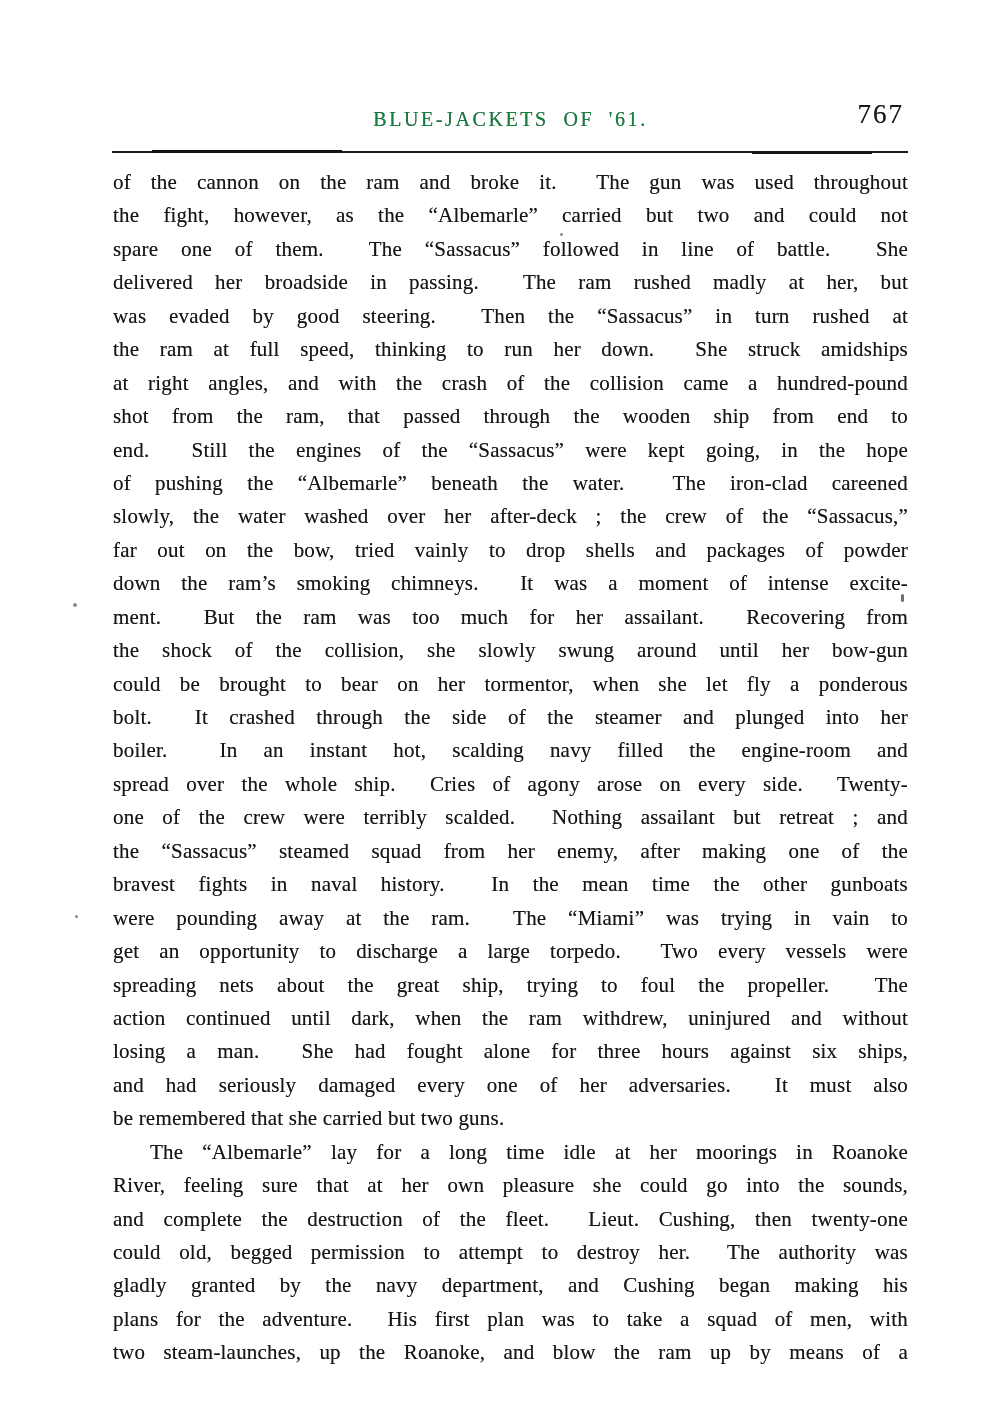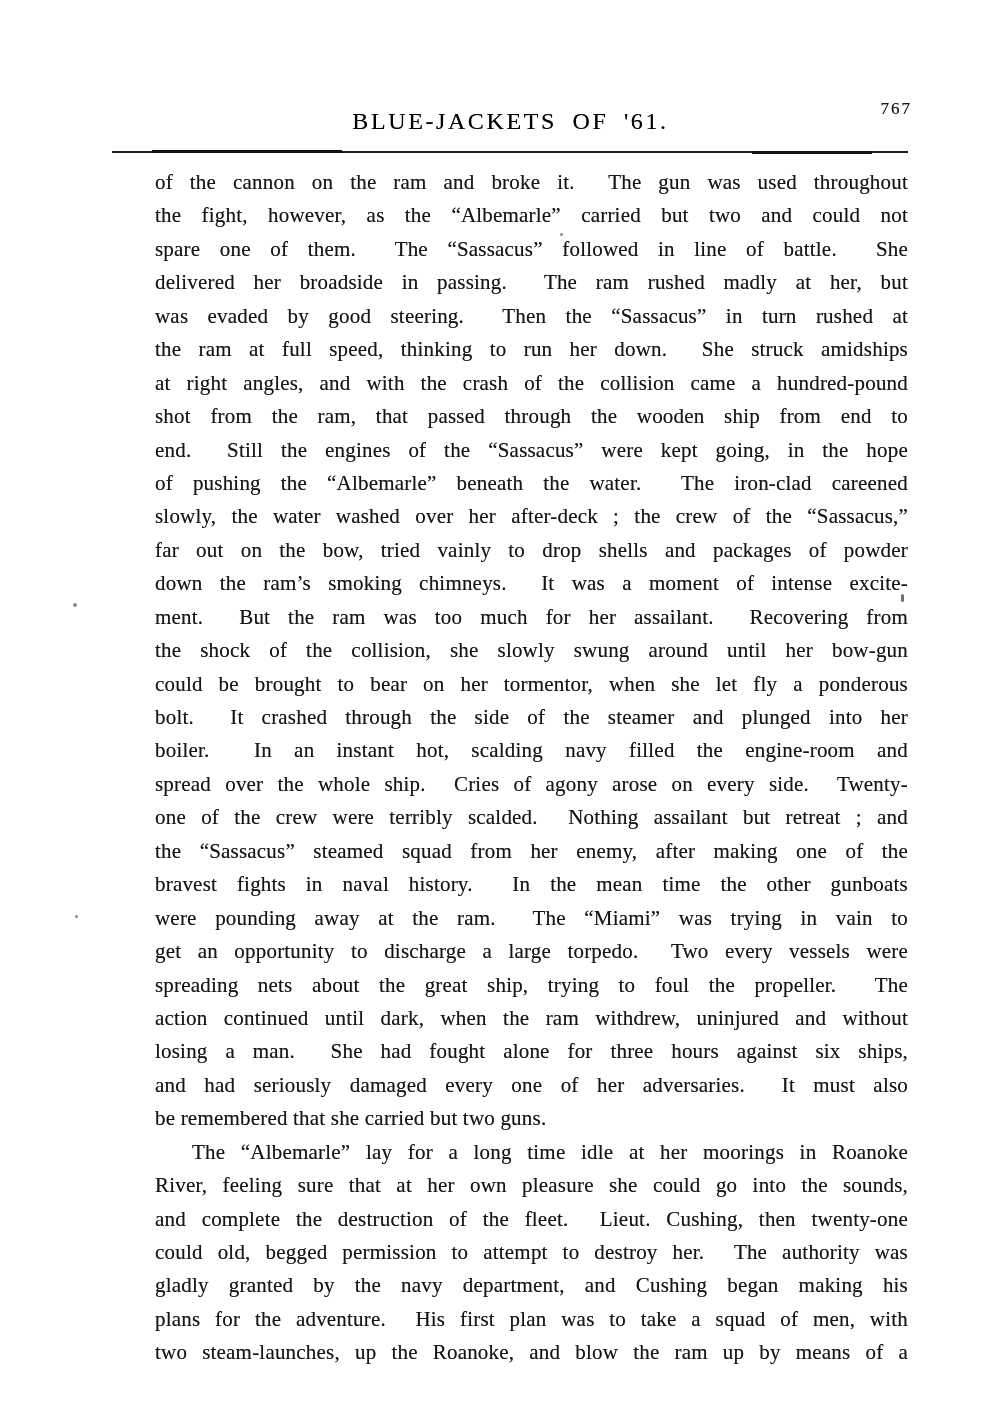--- a/index.html
+++ b/index.html
@@ -15,31 +15,31 @@
     overflow: hidden;
     font-family: "Liberation Serif", "DejaVu Serif", serif;
     color: #151515;
   }
   .running-header {
     position: absolute;
     top: 108px;
     left: 113px;
     width: 795px;
     text-align: center;
-    font-size: 24px;
+    font-size: 20px;
     letter-spacing: 2.6px;
     word-spacing: 7px;
-    color: #000000;
+    color: #15803d;
     text-shadow: 0 0 0.4px rgba(20,20,20,0.6);
   }
   .page-number {
     position: absolute;
     top: 99px;
-    right: 88px;
-    font-size: 17px;
+    right: 96px;
+    font-size: 27px;
     letter-spacing: 2px;
     color: #1a1a1a;
     text-shadow: 0 0 0.4px rgba(20,20,20,0.6);
   }
   .header-rule {
     position: absolute;
     top: 151px;
     left: 112px;
     width: 796px;
     height: 2px;
@@ -71,21 +71,20 @@
     letter-spacing: 0.2px;
     color: #161616;
     text-shadow: 0 0 0.45px rgba(20,20,20,0.55);
   }
   .para { margin: 0; }
   .line {
     text-align: justify;
     text-align-last: justify;
     white-space: pre-wrap;
     height: 33.45px;
-    margin-left: 42px;
   }
   .line.para-end { text-align-last: left; }
   .line.indent { text-indent: 37px; }
   .scan-speck {
     position: absolute;
     background: #4c4c4c;
     border-radius: 50%;
     opacity: 0.65;
   }
   .speck-1 { left: 73px; top: 603px; width: 4px; height: 4px; }

